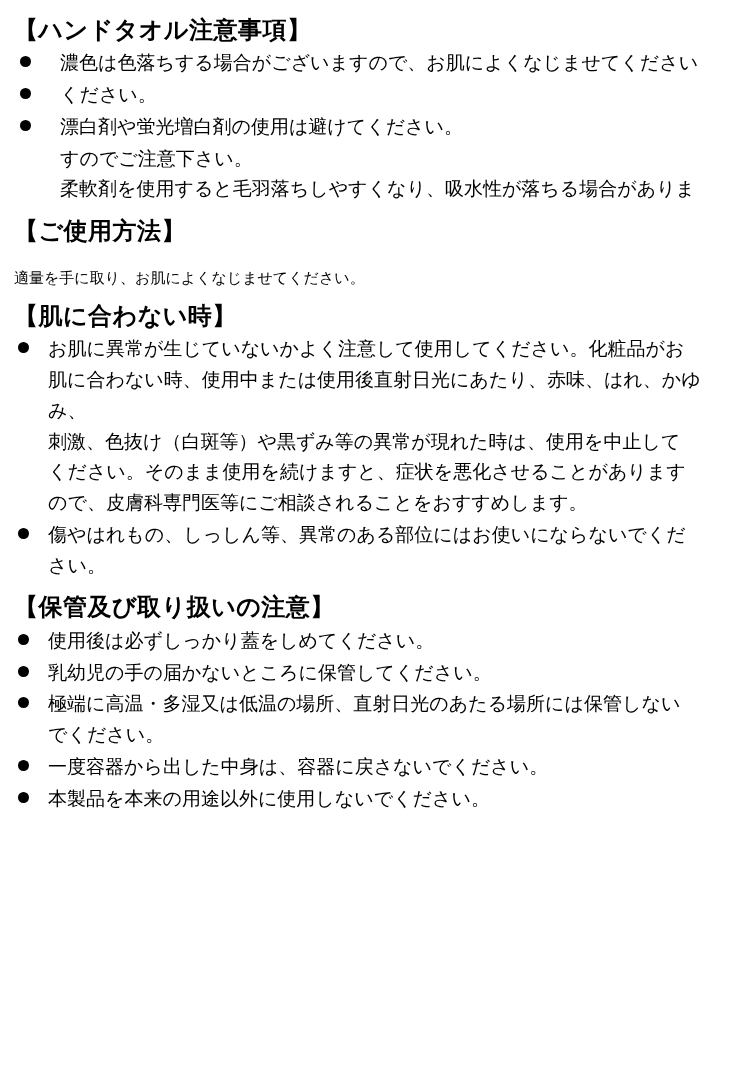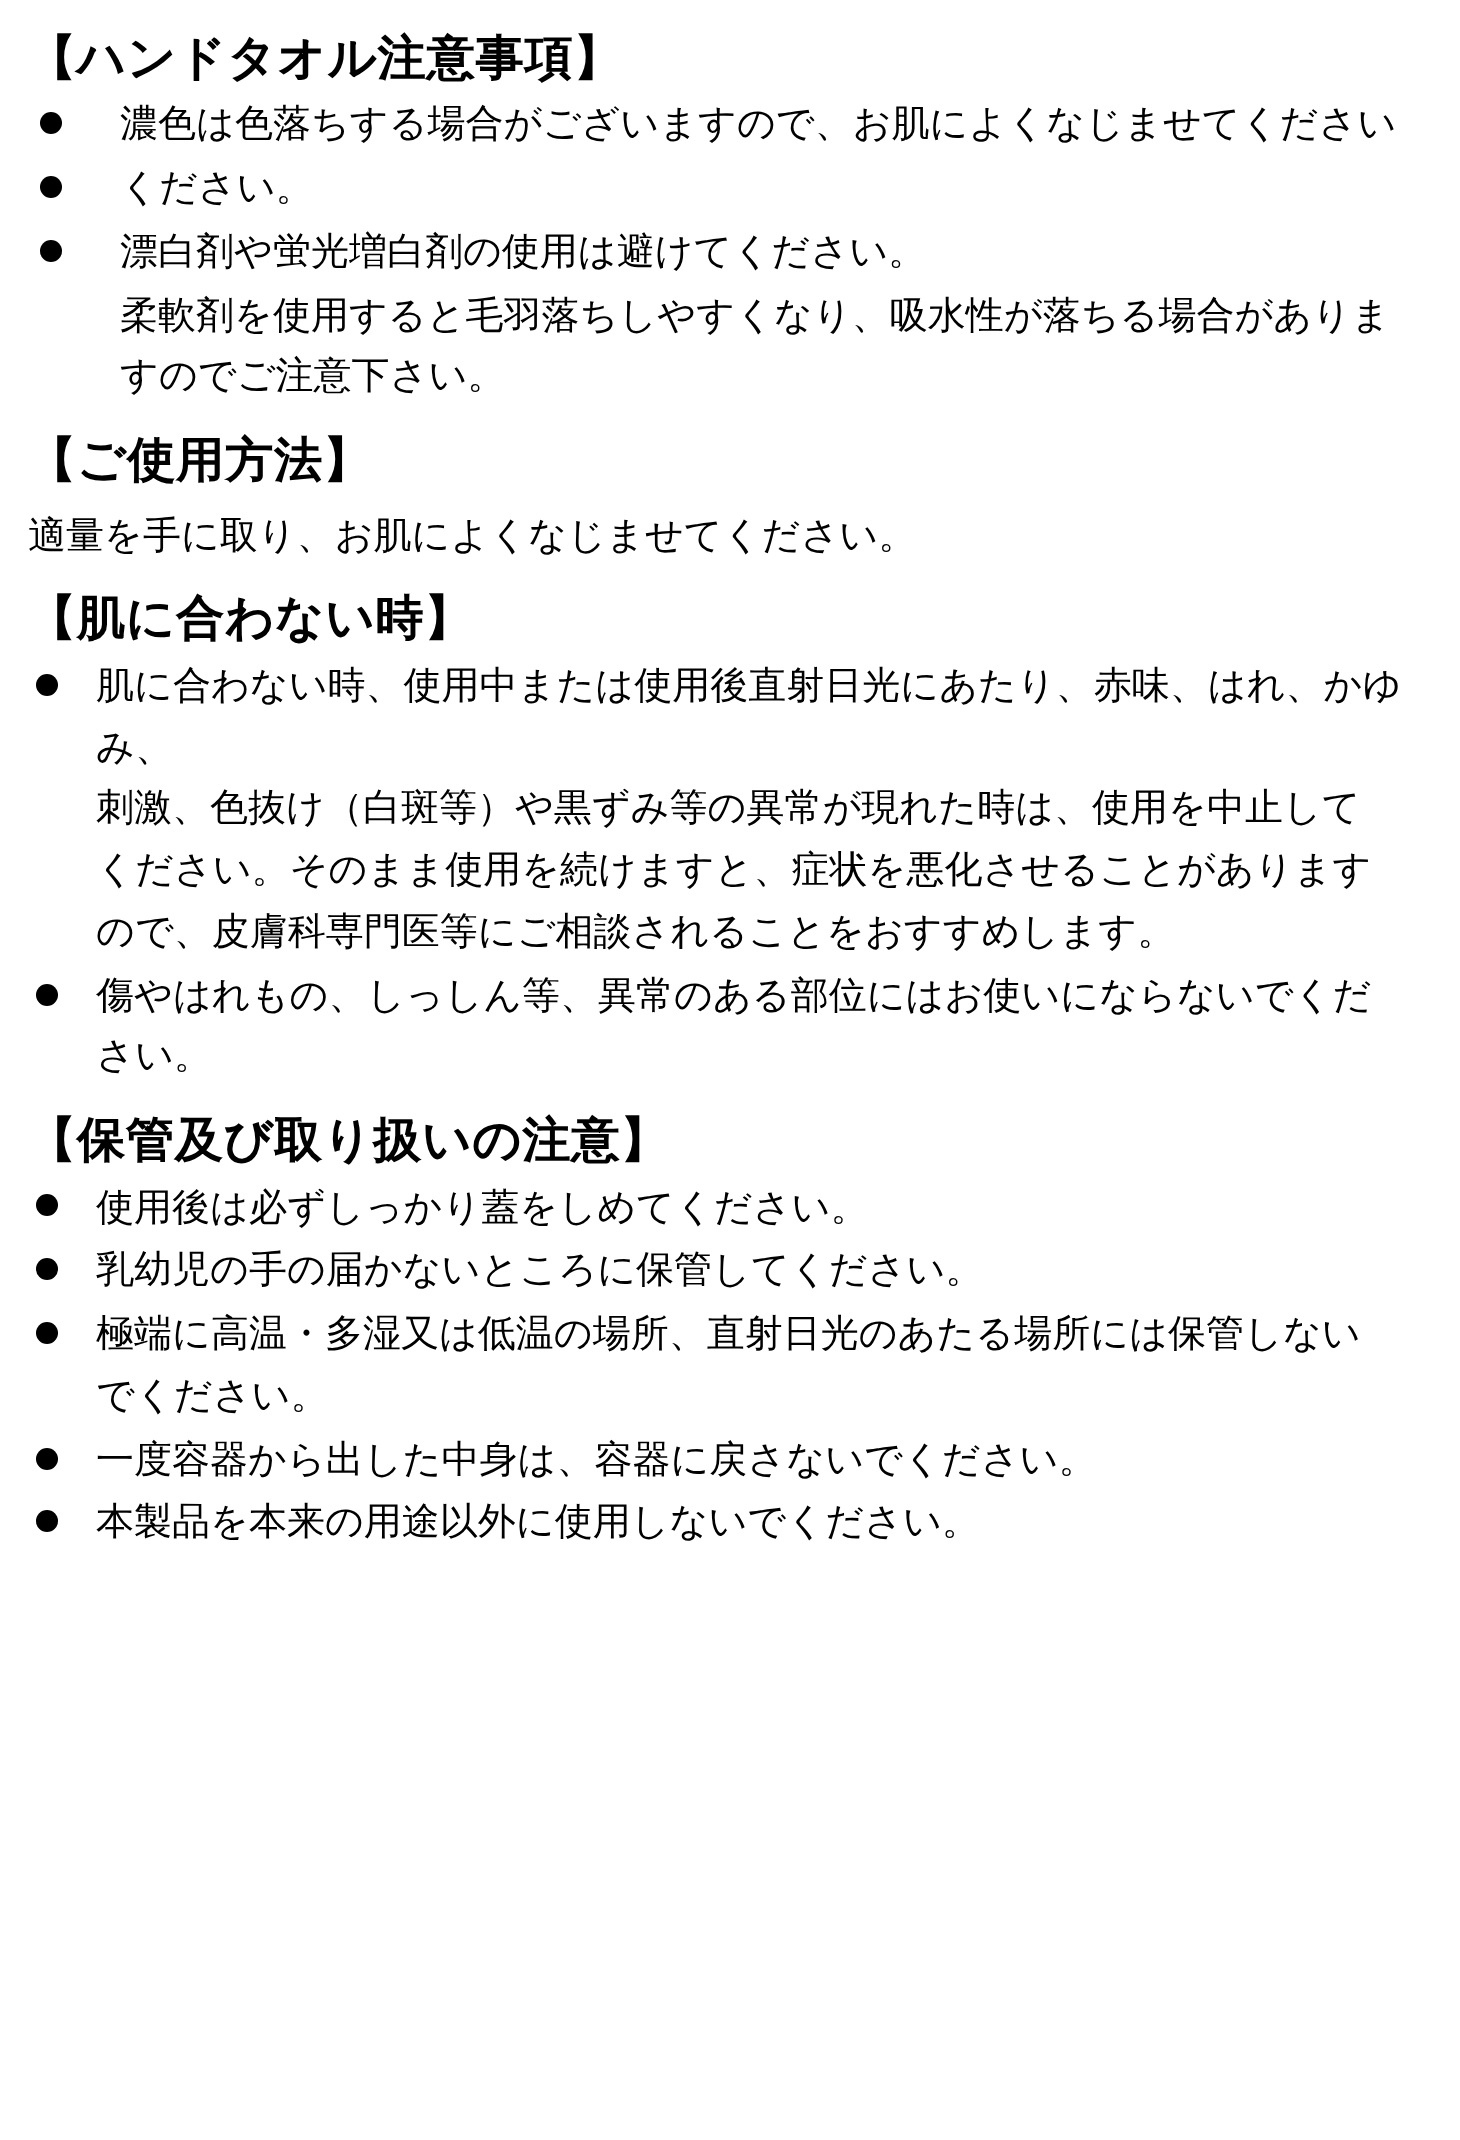--- a/index.html
+++ b/index.html
@@ -26,23 +26,23 @@
   }
   .heading {
     font-size: 24px;
     font-weight: bold;
     line-height: 1.35;
     letter-spacing: 0.5px;
     margin: 0 0 2px 0;
     white-space: nowrap;
   }
   .para {
-    font-size: 19px;
+    font-size: 15px;
     line-height: 1.62;
-    margin: 6px 0 2px 0;
+    margin: 18px 0 2px 0;
   }
   .bullet-list {
     list-style: none;
     margin: 0;
     padding: 0;
   }
   .bullet-item {
     position: relative;
     font-size: 19px;
     line-height: 1.62;
@@ -91,38 +91,39 @@
       </li>
       <li class="bullet-item">
         <span class="dot"></span>
         <span class="line">ください。</span>
       </li>
       <li class="bullet-item">
         <span class="dot"></span>
         <span class="line">漂白剤や蛍光増白剤の使用は避けてください。</span>
       </li>
     </ul>
+    <p class="cont-line">すのでご注意下さい。</p>
     <p class="cont-line">柔軟剤を使用すると毛羽落ちしやすくなり、吸水性が落ちる場合がありま</p>
-    <p class="cont-line">すのでご注意下さい。</p>
   </div>
 
   <div class="spacer-sm"></div>
 
   <div class="section">
     <div class="heading">【ご使用方法】</div>
     <p class="para">適量を手に取り、お肌によくなじませてください。</p>
   </div>
 
   <div class="spacer-sm"></div>
 
   <div class="section">
     <div class="heading">【肌に合わない時】</div>
     <ul class="bullet-list">
       <li class="bullet-item">
         <span class="dot"></span>
+        <span class="line">お肌に異常が生じていないかよく注意して使用してください。化粧品がお</span>
         <span class="line">肌に合わない時、使用中または使用後直射日光にあたり、赤味、はれ、かゆみ、</span>
         <span class="line">刺激、色抜け（白斑等）や黒ずみ等の異常が現れた時は、使用を中止して</span>
         <span class="line">ください。そのまま使用を続けますと、症状を悪化させることがあります</span>
         <span class="line">ので、皮膚科専門医等にご相談されることをおすすめします。</span>
       </li>
       <li class="bullet-item">
         <span class="dot"></span>
         <span class="line">傷やはれもの、しっしん等、異常のある部位にはお使いにならないでくだ</span>
         <span class="line">さい。</span>
       </li>

